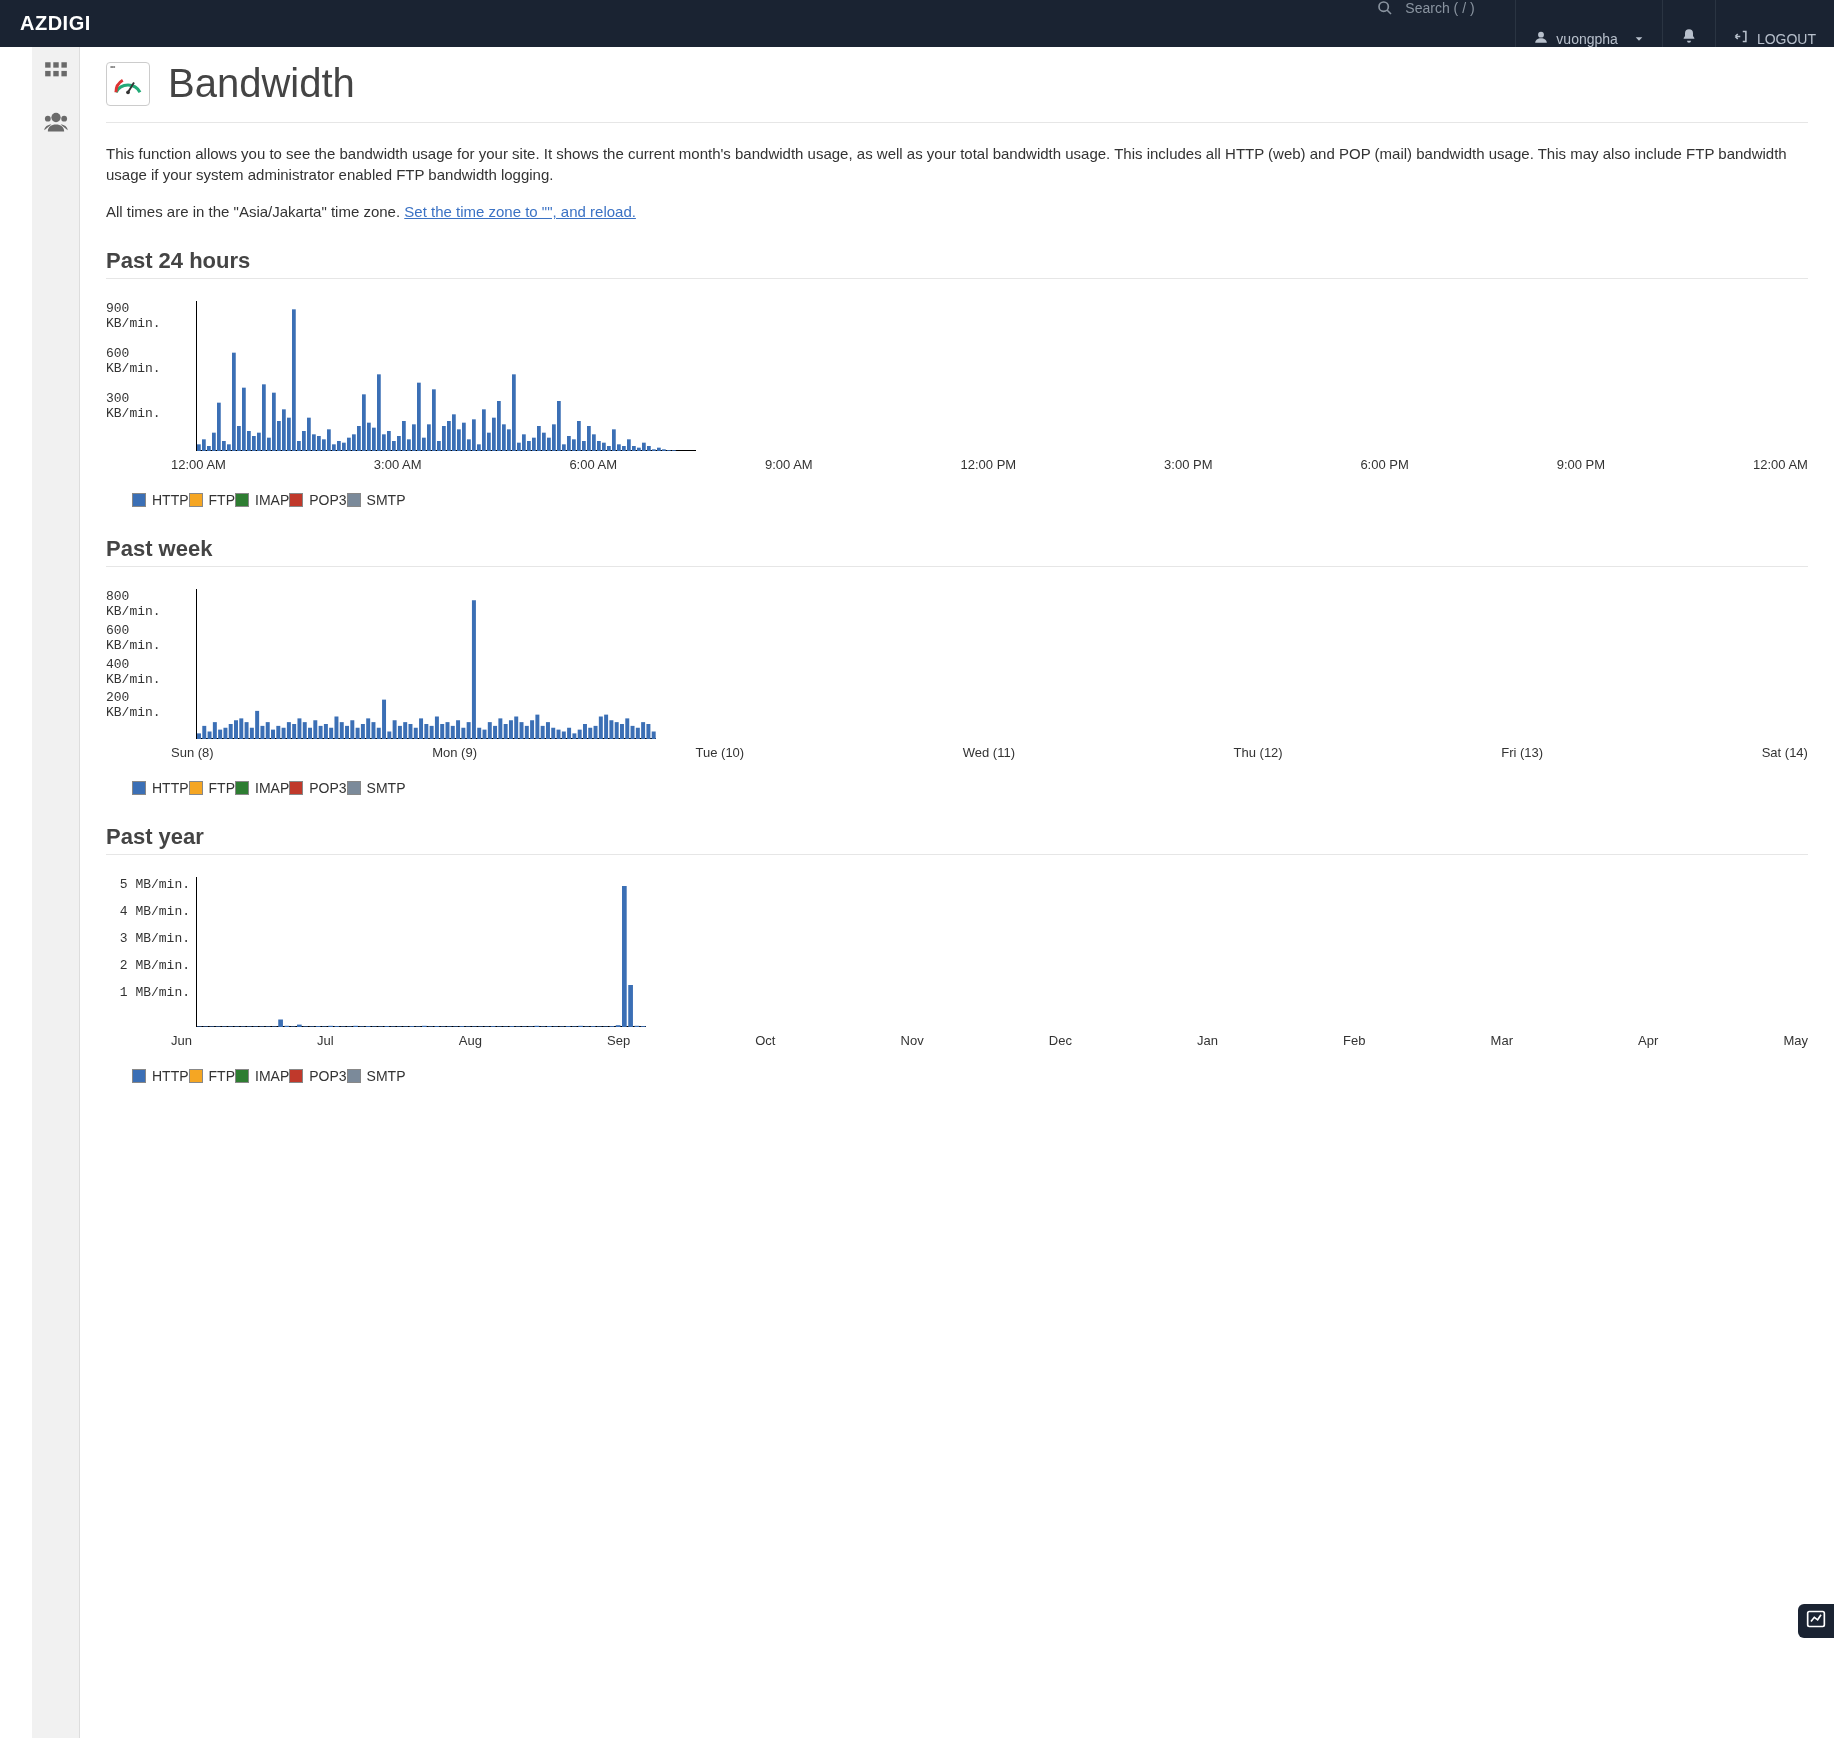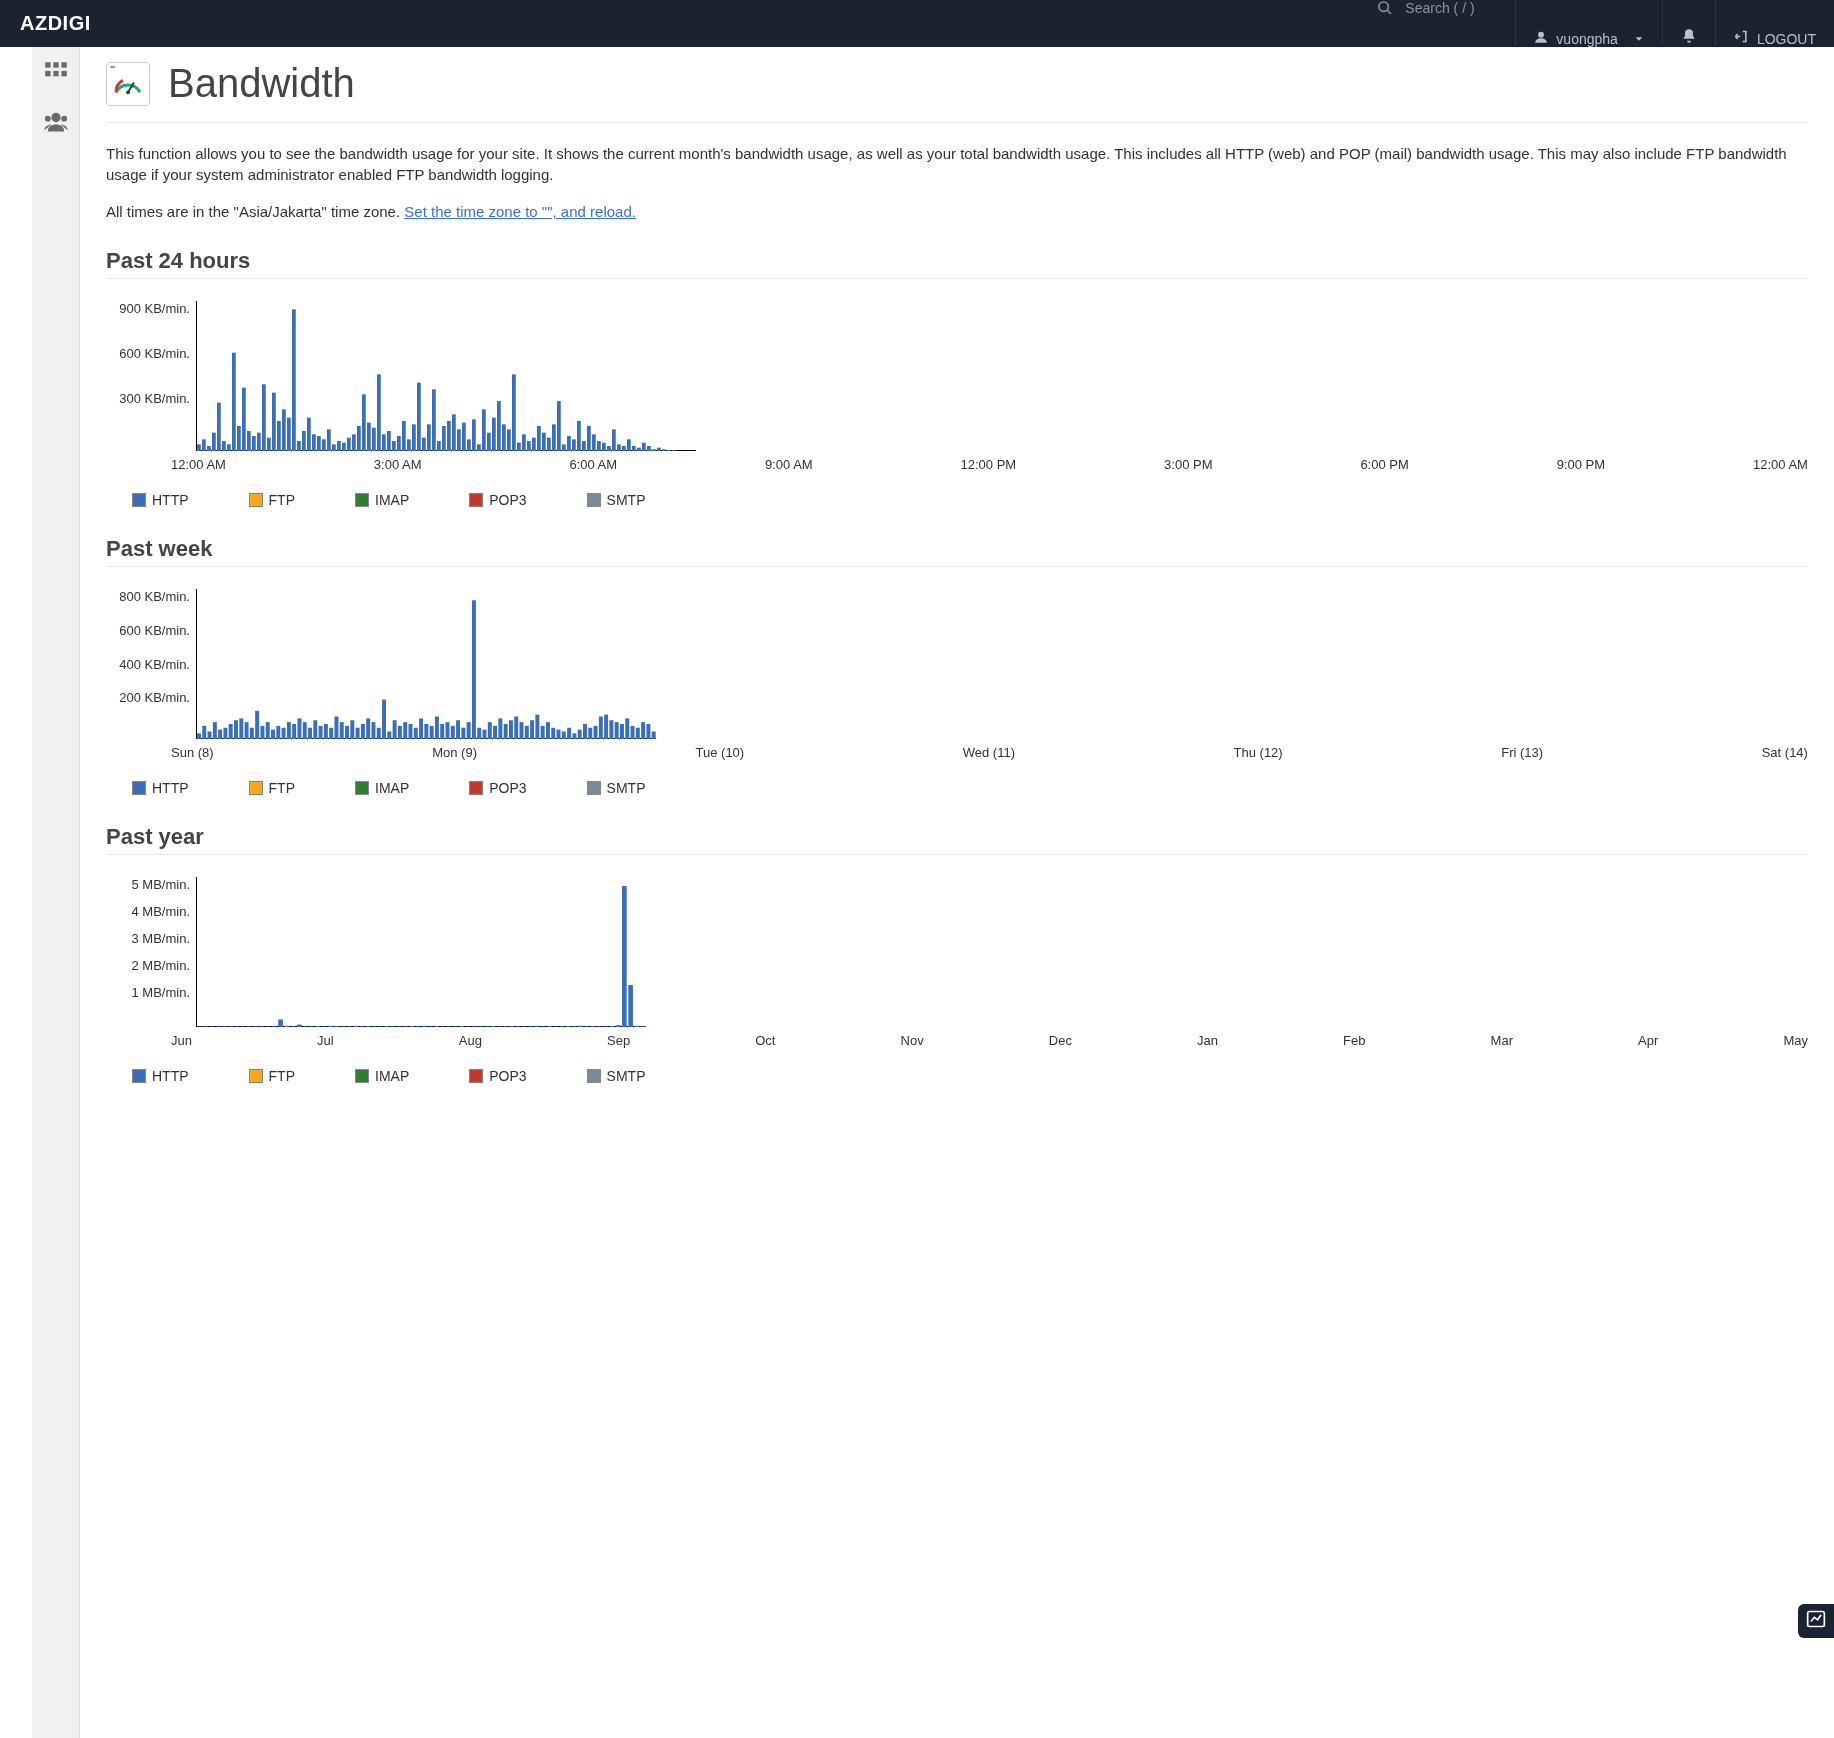--- a/index.html
+++ b/index.html
@@ -19,27 +19,27 @@
 .main { flex: 1; padding: 14px 26px 30px 26px; }
 .page-head { display: flex; align-items: center; gap: 18px; padding-bottom: 16px; border-bottom: 1px solid #e6e6e6; }
 .page-head h1 { font-weight: 400; font-size: 40px; color: #444; }
 .page-icon { width: 44px; height: 44px; border: 1px solid #ccc; border-radius: 4px; background: #fff; display: flex; align-items: center; justify-content: center; position: relative; }
 .page-icon::before { content: "•••"; position: absolute; top: 0; left: 3px; font-size: 7px; color: #888; letter-spacing: -1px; }
 .intro { font-size: 15px; color: #333; line-height: 1.4; margin-top: 20px; }
 .tz { font-size: 15px; color: #333; margin-top: 18px; }
 .tz a { color: #3b72c4; text-decoration: underline; }
 .section-h { font-size: 22px; font-weight: 700; color: #444; margin-top: 28px; padding-bottom: 4px; border-bottom: 1px solid #e6e6e6; }
 .chart-box { margin-top: 22px; }
-.chart-area { display: flex; }
+.chart-area { display: flex; font-family: Liberation Mono, monospace; }
 .yaxis { display: flex; flex-direction: column; justify-content: space-between; align-items: flex-end; font-size: 13px; color: #333; padding-right: 6px; }
 .plot { position: relative; border-left: 1px solid #000; border-bottom: 1px solid #000; }
 .plot svg { display: block; }
 .xaxis { display: flex; font-size: 13px; color: #333; margin-top: 6px; }
 .xaxis .xlabels { display: flex; justify-content: space-between; flex: 1; }
-.legend { display: flex; gap: 60px; margin-top: 20px; font-size: 14px; color: #333; padding-left: 26px; }
+.legend { display: flex; margin-top: 20px; font-size: 14px; color: #333; padding-left: 26px; }
 .legend-item { display: flex; align-items: center; gap: 6px; }
 .swatch { width: 14px; height: 14px; border: 1px solid #888; }
 .float-btn { position: fixed; right: 0; bottom: 100px; background: #1a2332; color: #fff; width: 36px; height: 34px; border-radius: 6px 0 0 6px; display: flex; align-items: center; justify-content: center; cursor: pointer; }
 </style>
 </head>
 <body>
 
 <div class="topbar">
   <div class="brand">AZDIGI</div>
   <div class="spacer"></div>

